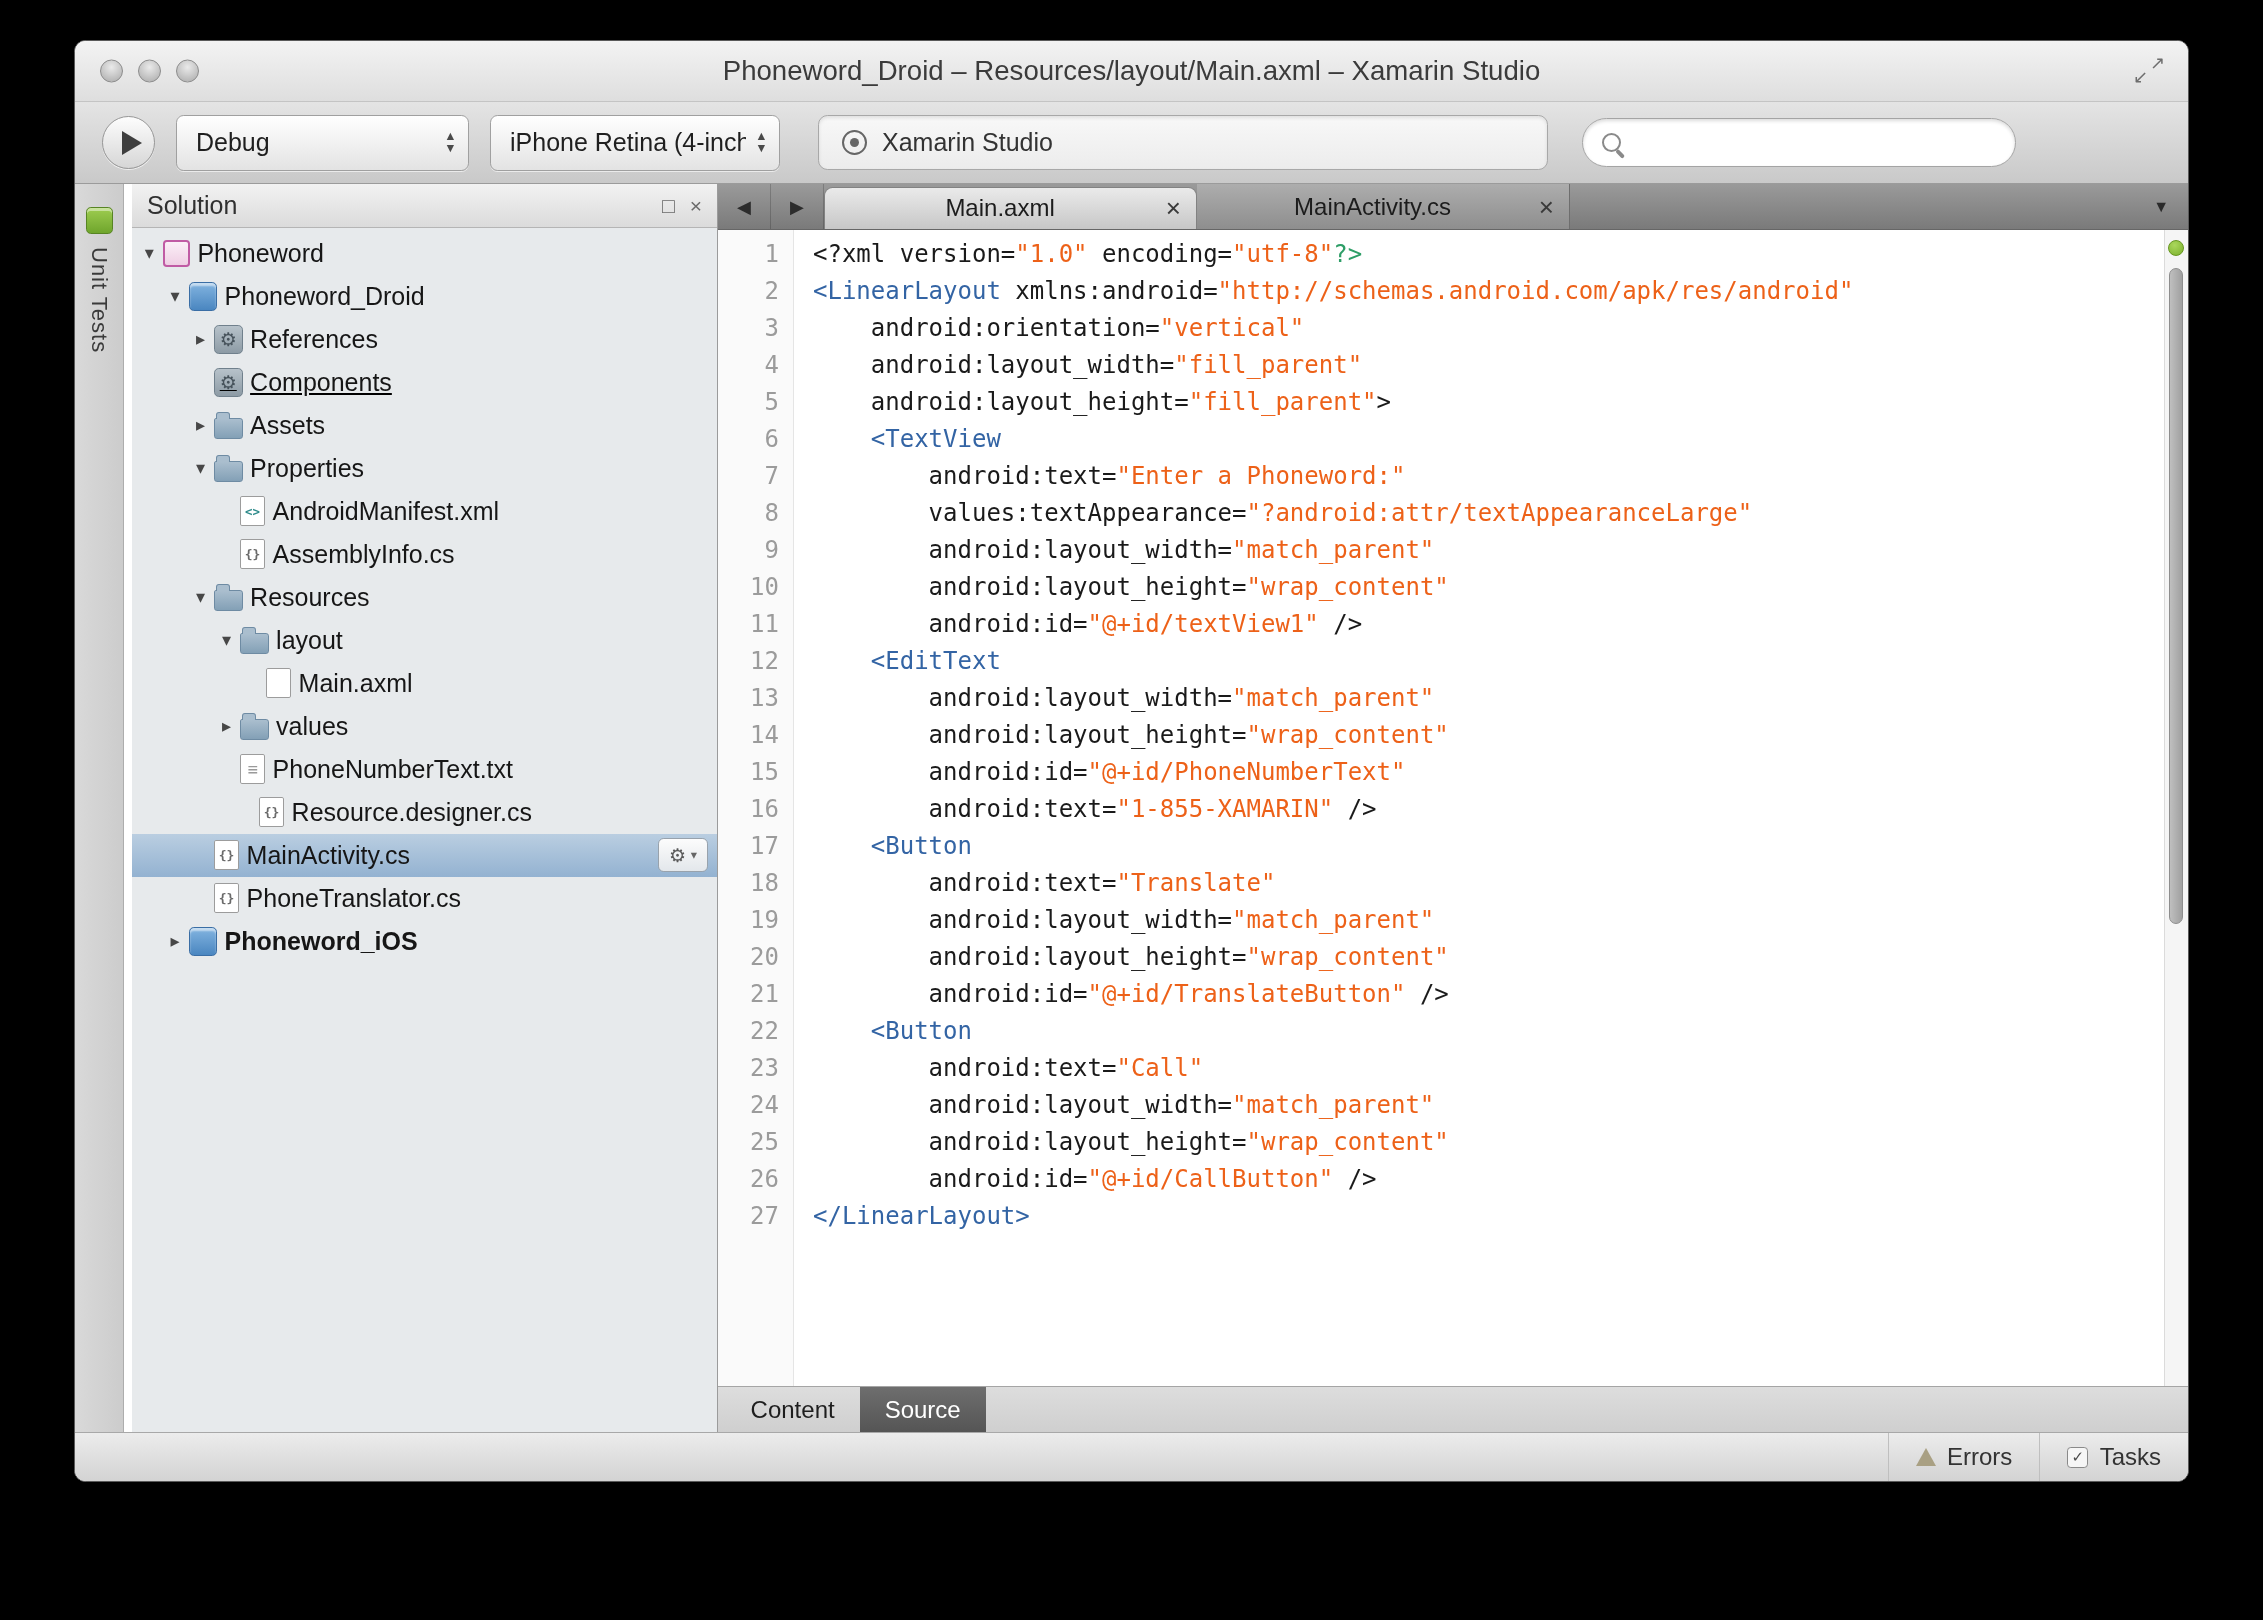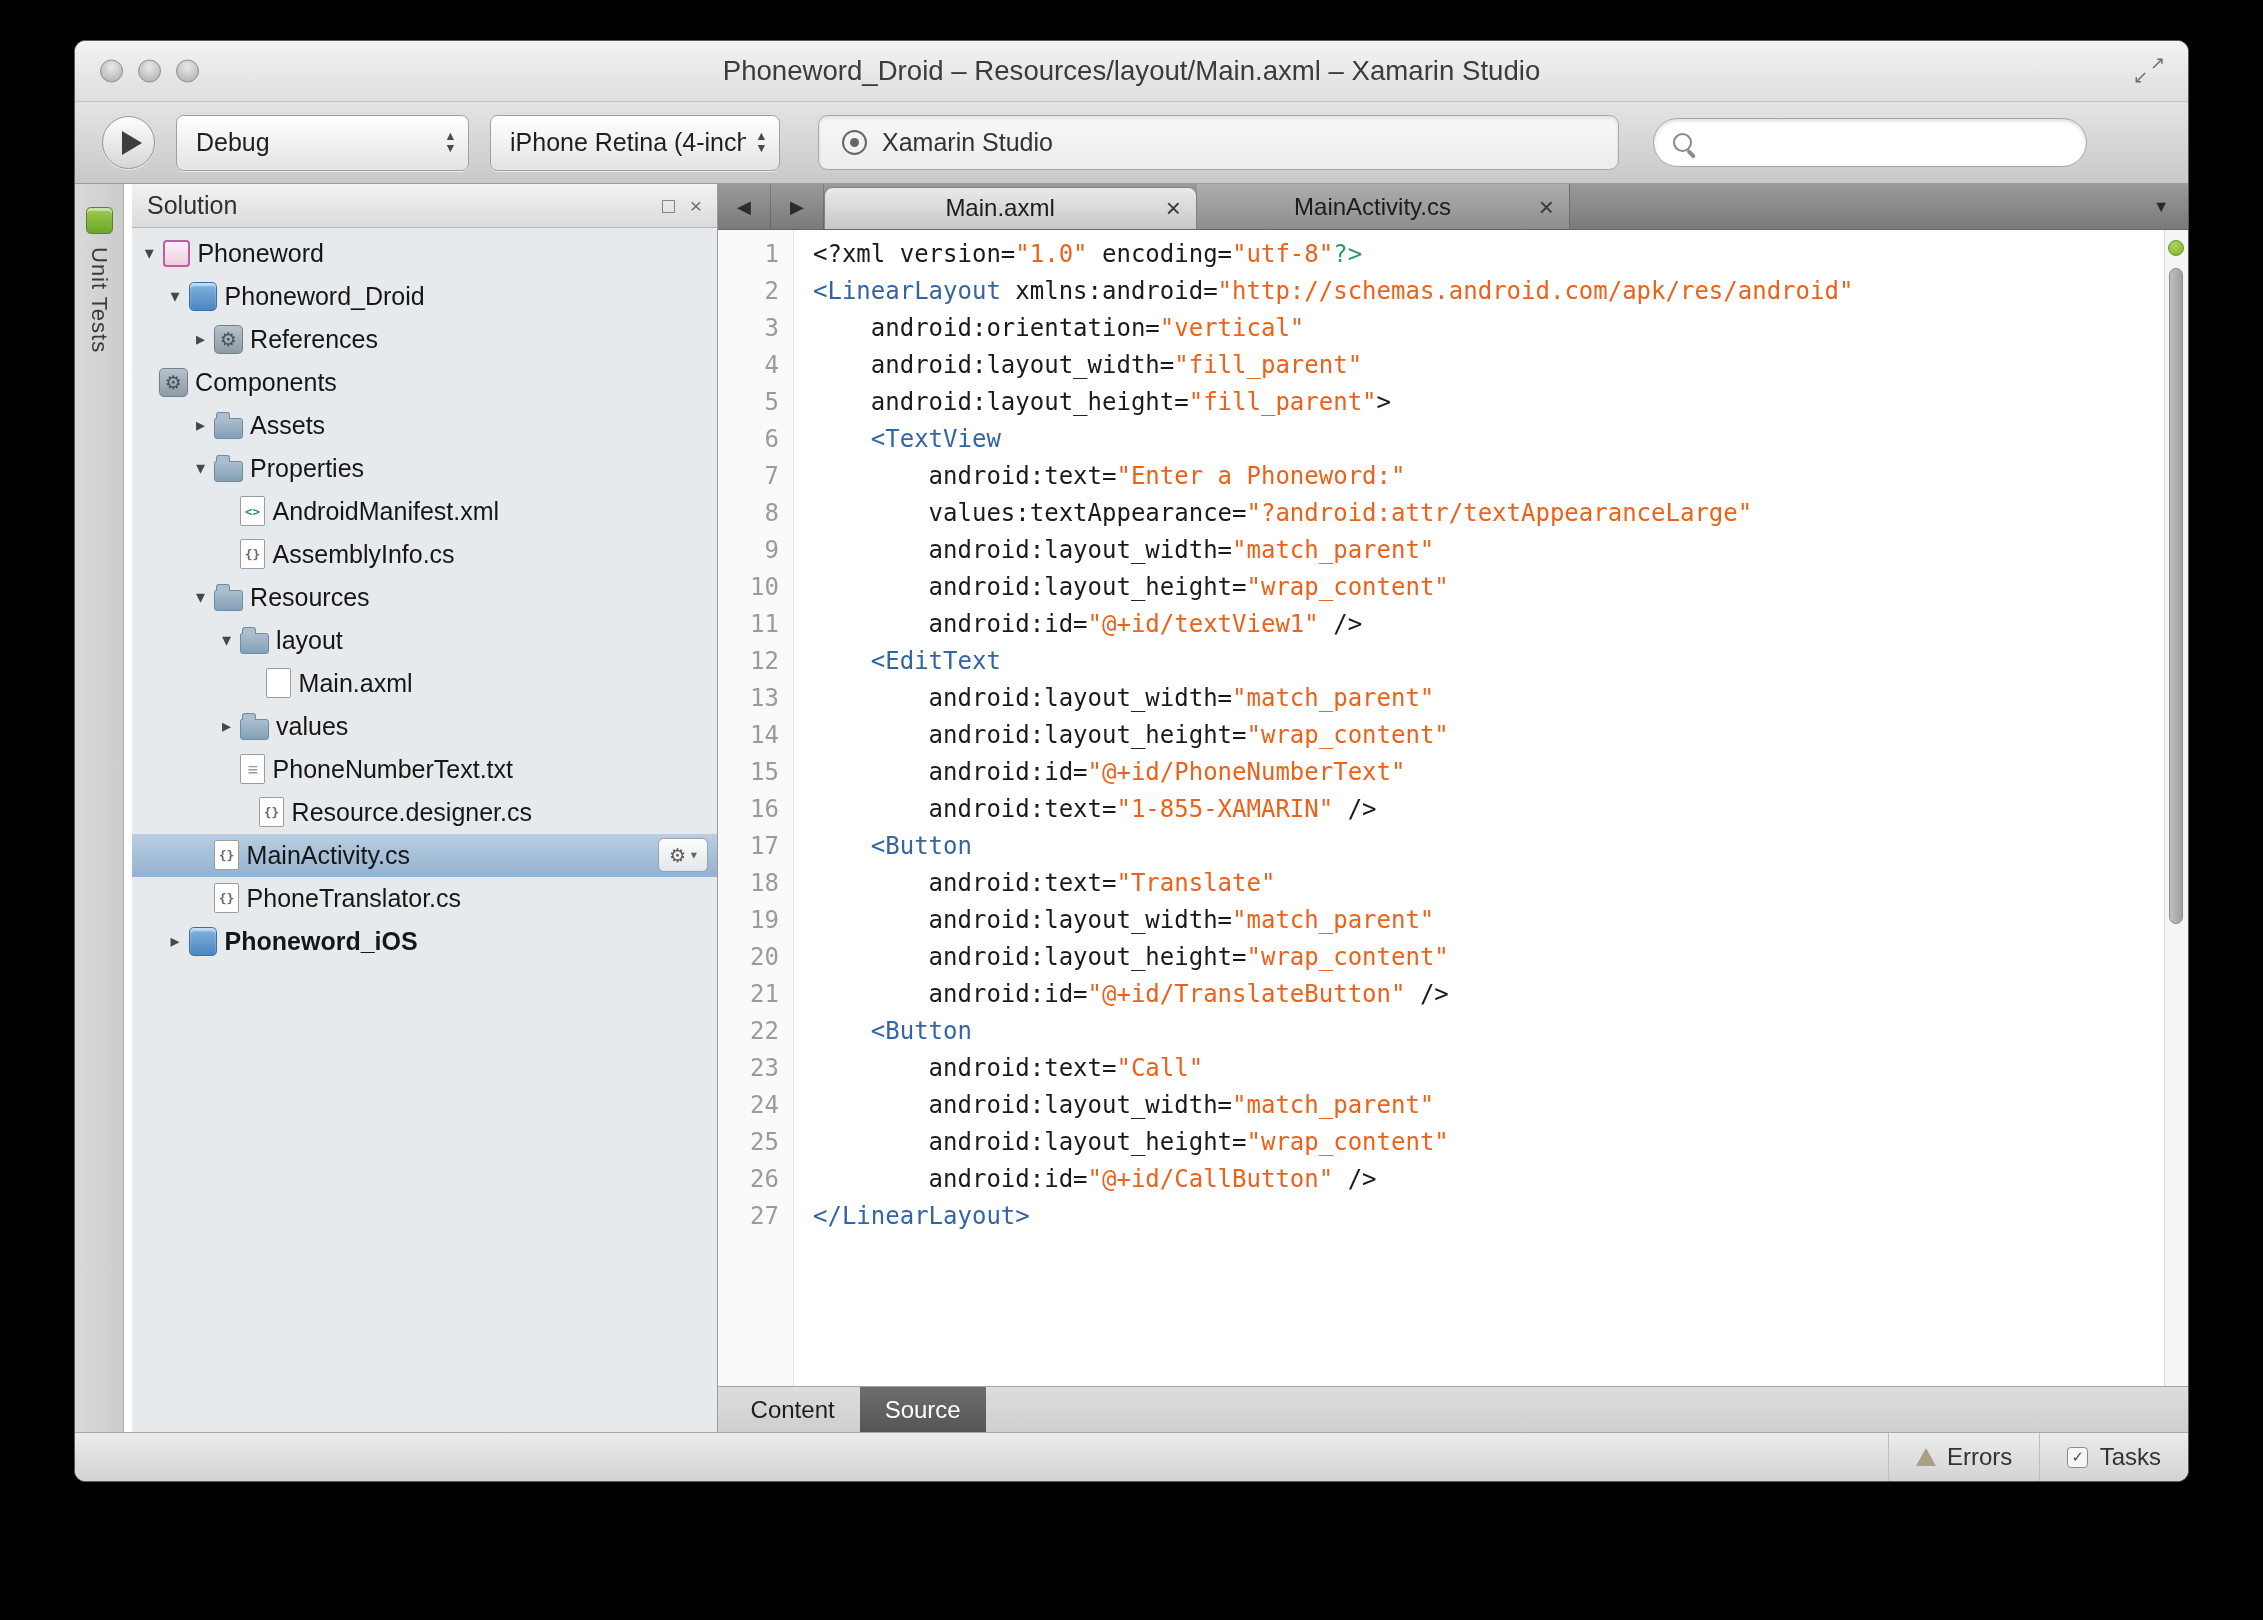--- a/index.html
+++ b/index.html
@@ -26,21 +26,21 @@
   
   .toolbar { flex:0 0 82px; background:linear-gradient(#E4E4E4,#C9C9C9); border-bottom:1px solid #9B9B9B; display:flex; align-items:center; padding:0 27px; }
   .play-btn { width:53px; height:53px; border-radius:50%; background:linear-gradient(#FDFDFD,#D6D6D6); border:1px solid #979797; display:flex; align-items:center; justify-content:center; box-shadow:0 1px 0 rgba(255,255,255,.7); }
   .play-icon { width:0; height:0; border-top:12.4px solid transparent; border-bottom:12.4px solid transparent; border-left:20px solid #3E3E3E; margin-left:6.7px; }
   .dropdown { height:56px; background:linear-gradient(#FFFFFF,#E3E3E3); border:1px solid #A0A0A0; border-radius:7.6px; display:flex; align-items:center; padding:0 11.4px 0 19px; box-shadow:0 1px 0 rgba(255,255,255,.6); }
   .dd-config { width:293px; margin-left:21px; }
   .dd-device { width:290px; margin-left:21px; }
   .dropdown-label { font-size:25px; color:#1F1F1F; white-space:nowrap; overflow:hidden; flex:1; }
   .stepper { display:flex; flex-direction:column; align-items:center; justify-content:center; margin-left:9.5px; }
   .stepper span { font-size:12.4px; line-height:11.4px; color:#4A4A4A; }
-  .status-pill { width:801px; height:55px; margin-left:38px; border-radius:9.5px; background:linear-gradient(#F8F8F8,#ECECEC); border:1px solid #A8A8A8; box-shadow:inset 0 1.9px 3.8px rgba(0,0,0,.10); display:flex; align-items:center; padding:4px 23px; gap:15px; }
+  .status-pill { width:730px; height:55px; margin-left:38px; border-radius:9.5px; background:linear-gradient(#F8F8F8,#ECECEC); border:1px solid #A8A8A8; box-shadow:inset 0 1.9px 3.8px rgba(0,0,0,.10); display:flex; align-items:center; padding:4px 23px; gap:15px; }
   .target-icon { width:25px; height:25px; border-radius:50%; border:2.9px solid #666; position:relative; flex:0 0 auto; }
   .target-icon::after { content:""; position:absolute; left:50%; top:50%; width:9.5px; height:9.5px; margin:-4.8px 0 0 -4.8px; border-radius:50%; background:#666; }
   .status-text { font-size:25px; color:#333; }
   .search-field { width:434px; height:49px; margin-left:34px; border-radius:25px; background:#FFF; border:1px solid #A4A4A4; box-shadow:inset 0 1.9px 3.8px rgba(0,0,0,.14); display:flex; align-items:center; padding:0 19px; gap:13.3px; }
   .mag-icon { width:19px; height:19px; border:2.9px solid #8A8A8A; border-radius:50%; position:relative; flex:0 0 auto; }
   .mag-icon::after { content:""; position:absolute; width:3.8px; height:9.5px; background:#8A8A8A; left:14.3px; top:14.3px; transform:rotate(-45deg); border-radius:1.9px; }
   .search-input { border:none; outline:none; flex:1; font-size:25px; background:transparent; font-family:"Liberation Sans",sans-serif; color:#222; }
 
   
   .main { flex:1; display:flex; min-height:0; }
@@ -178,21 +178,21 @@
           <div class="tree-row" style="padding-left: 29.5px;">
             <span class="expander">▾</span>
             <span class="ticon icon-project"></span>
             <span class="tree-label">Phoneword_Droid</span>
           </div>
           <div class="tree-row" style="padding-left: 55px;">
             <span class="expander">▸</span>
             <span class="ticon icon-references"></span>
             <span class="tree-label">References</span>
           </div>
-          <div class="tree-row" style="">
+          <div class="tree-row" style="padding-left: 55px; text-decoration: underline;">
             <span class="expander"></span>
             <span class="ticon icon-components"></span>
             <span class="tree-label">Components</span>
           </div>
           <div class="tree-row" style="padding-left: 55px;">
             <span class="expander">▸</span>
             <span class="ticon icon-folder"></span>
             <span class="tree-label">Assets</span>
           </div>
           <div class="tree-row" style="padding-left: 55px;">

